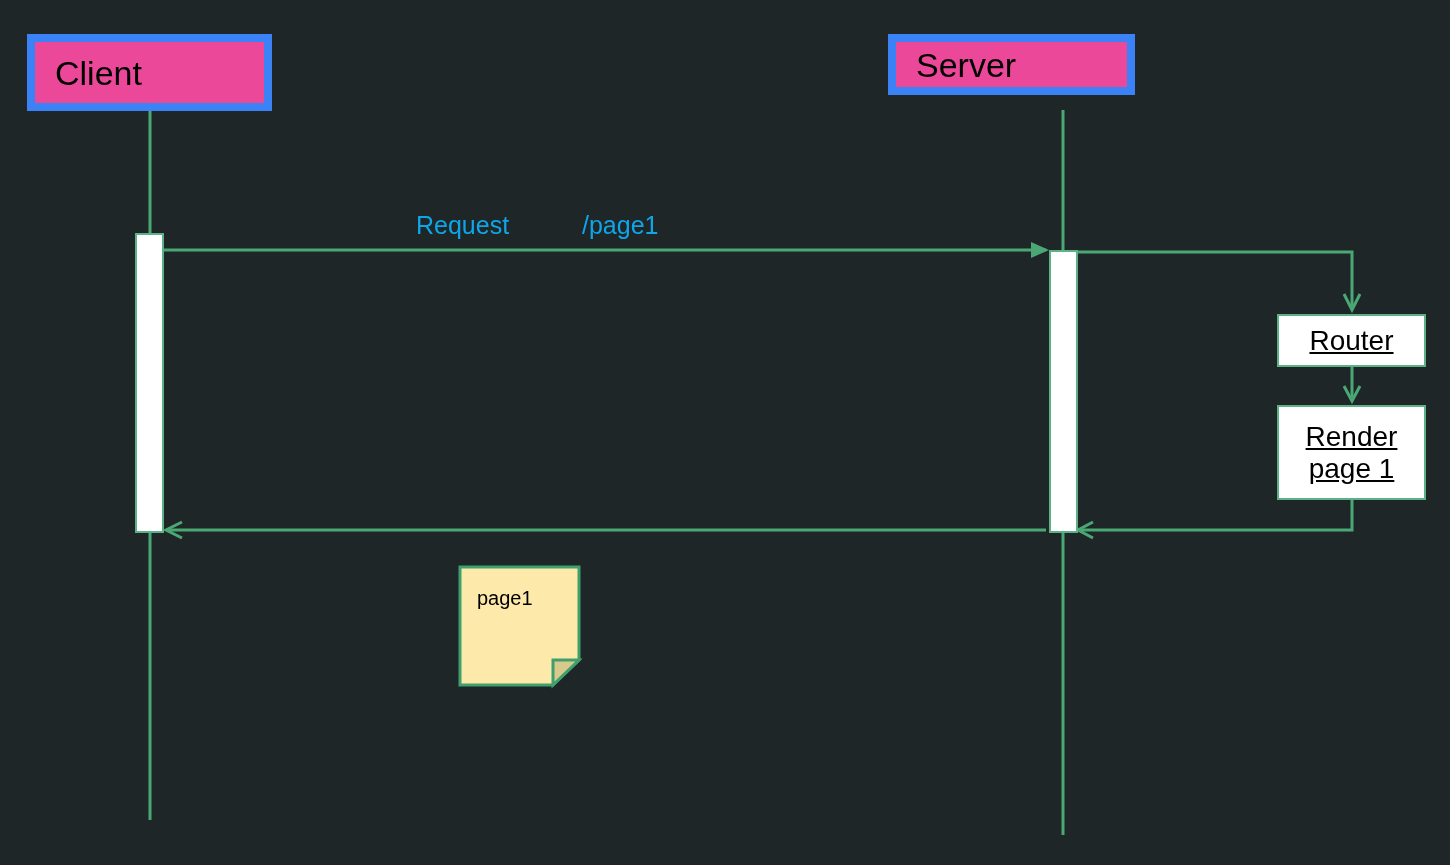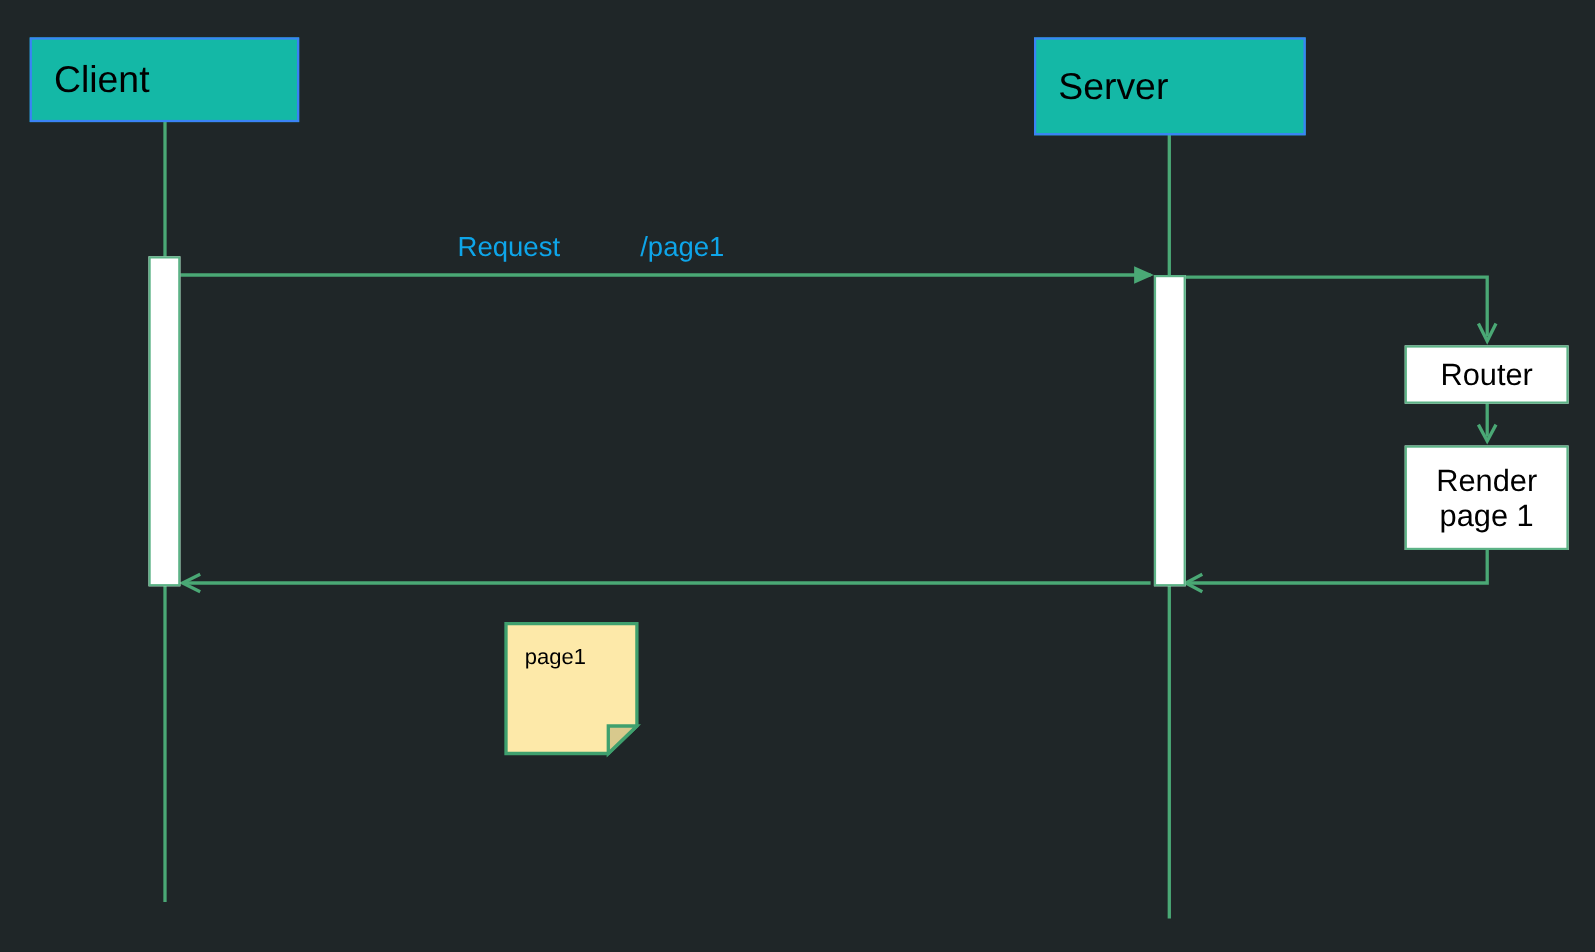--- a/index.html
+++ b/index.html
@@ -22,22 +22,22 @@
     position: absolute;
     left: 0;
     top: 0;
     width: 1450px;
     height: 865px;
   }
   
   .participant {
     position: absolute;
     box-sizing: border-box;
-    background: #14b8a6;
-    border: 2px solid #3b82f6;
+    background: #ec4899;
+    border: 8px solid #3b82f6;
     display: flex;
     align-items: center;
     justify-content: flex-start;
   }
   .participant .plabel {
     color: #000000;
     font-size: 34px;
     line-height: 1;
     padding-left: 20px;
     white-space: nowrap;
@@ -52,20 +52,21 @@
   
   .procbox {
     position: absolute;
     box-sizing: border-box;
     background: #ffffff;
     border: 2px solid #5cb286;
     display: flex;
     align-items: center;
     justify-content: center;
     text-align: center;
+    text-decoration: underline;
   }
   .procbox .plabel2 {
     color: #000000;
     font-size: 28px;
     line-height: 1.12;
     white-space: pre-line;
   }
   
   .note {
     position: absolute;
@@ -114,21 +115,21 @@
     <polyline points="182,522 166,530 182,538" fill="none" stroke="#4aa875" stroke-width="3"></polyline>
 
     <polygon points="460,567 579,567 579,660 553,685 460,685" fill="#fde9a9" stroke="#3fa06e" stroke-width="3"></polygon>
     <polygon points="579,660 553,685 553,660" fill="#d8c98d" stroke="#3fa06e" stroke-width="3"></polygon>
   </svg>
 
   <div class="participant" style="left:27px; top:34px; width:245px; height:77px;">
     <span class="plabel">Client</span>
   </div>
 
-  <div class="participant" style="left:940px; top:34px; width:247px; height:89px;">
+  <div class="participant" style="left:888px; top:34px; width:247px; height:61px;">
     <span class="plabel">Server</span>
   </div>
 
   <div class="activation" style="left:135px; top:233px; width:29px; height:300px;"></div>
 
   <div class="activation" style="left:1049px; top:250px; width:29px; height:283px;"></div>
 
   <div class="msglabel" style="left:416px; top:213px;">Request</div>
   <div class="msglabel" style="left:582px; top:213px;">/page1</div>
 

